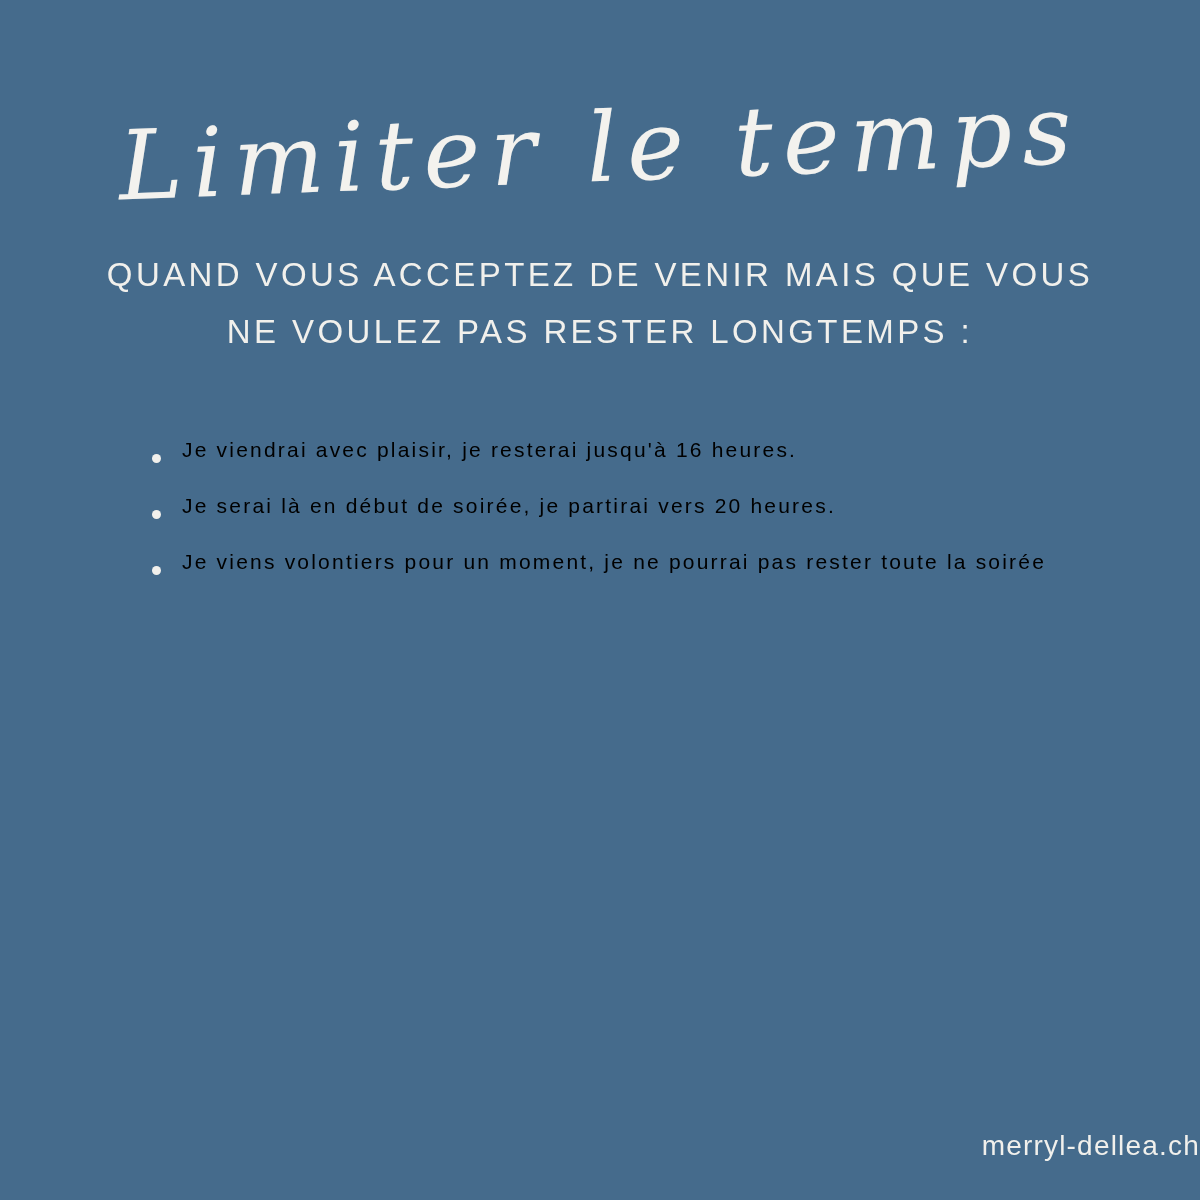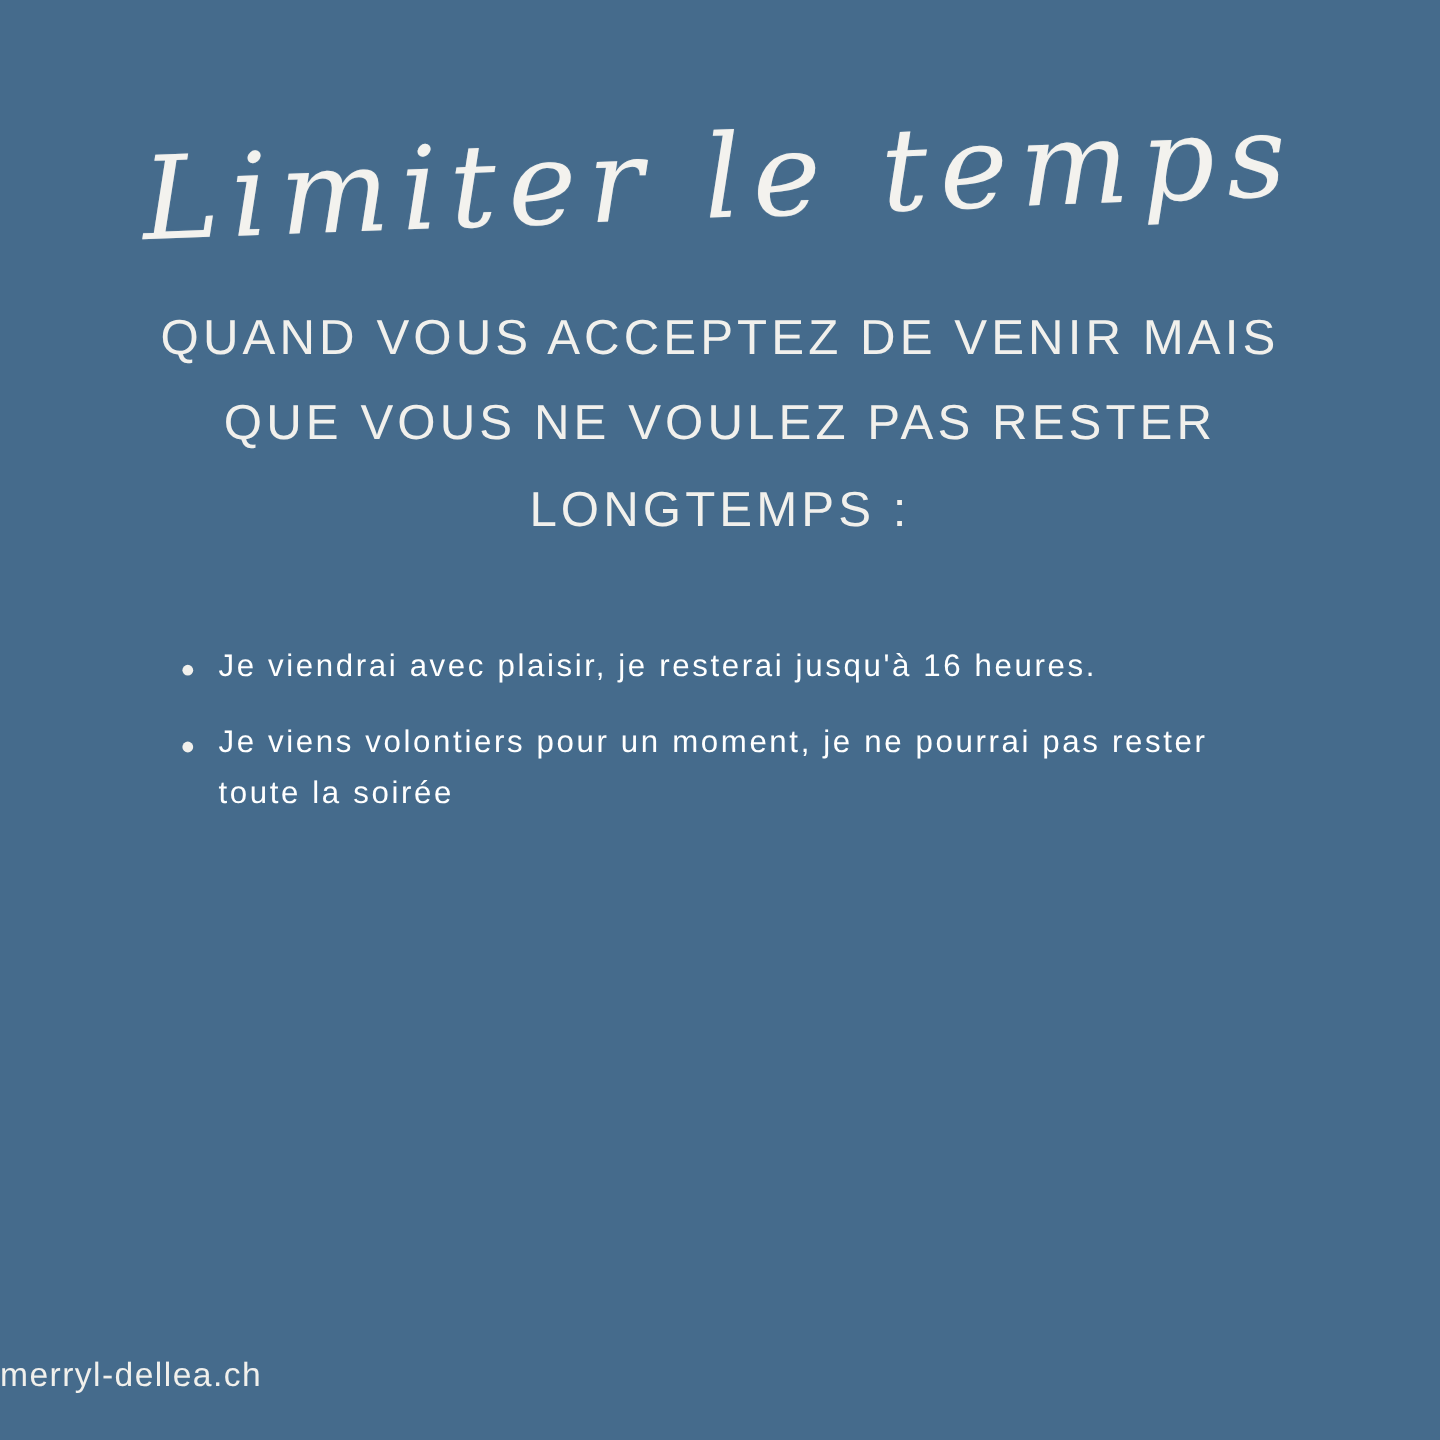--- a/index.html
+++ b/index.html
@@ -34,60 +34,60 @@
     line-height: 1.1;
     letter-spacing: 10px;
     color: #f3f2ee;
     transform: rotate(-2.2deg);
     text-shadow: 0 0 1px rgba(243,242,238,0.35);
   }
   .subtitle {
     margin-top: 44px;
     width: 1000px;
     text-align: center;
-    font-size: 41px;
+    font-size: 33px;
     line-height: 1.75;
     letter-spacing: 3.4px;
     color: #f1f0ec;
     font-weight: 400;
     text-transform: uppercase;
   }
   .bullets {
     margin-top: 72px;
     width: 920px;
     list-style: none;
     padding: 0;
     display: flex;
     flex-direction: column;
     gap: 22px;
   }
   .bullet {
     position: relative;
     padding-left: 42px;
-    font-size: 26px;
+    font-size: 21px;
     line-height: 1.62;
     letter-spacing: 2.2px;
-    color: #ffffff;
+    color: #000000;
     font-weight: 400;
   }
   .bullet .dot {
     position: absolute;
     left: 12px;
     top: 21px;
     width: 9px;
     height: 9px;
     border-radius: 50%;
     background: #f1f0ec;
   }
   .footer {
     position: absolute;
     left: 0;
     right: 0;
     bottom: 38px;
-    text-align: left;
+    text-align: right;
     font-size: 28px;
     letter-spacing: 1.2px;
     color: #f1f0ec;
   }
 </style>
 </head>
 <body>
 
 <div class="card">
 
@@ -95,19 +95,23 @@
 
   <div class="subtitle">QUAND VOUS ACCEPTEZ DE VENIR MAIS QUE VOUS NE VOULEZ PAS RESTER LONGTEMPS :</div>
 
   <ul class="bullets">
     <li class="bullet">
       <span class="dot"></span>
       <span>Je viendrai avec plaisir, je resterai jusqu'à 16 heures.</span>
     </li>
     <li class="bullet">
       <span class="dot"></span>
+      <span>Je serai là en début de soirée, je partirai vers 20 heures.</span>
+    </li>
+    <li class="bullet">
+      <span class="dot"></span>
       <span>Je viens volontiers pour un moment, je ne pourrai pas rester toute la soirée</span>
     </li>
   </ul>
 
   <div class="footer">merryl-dellea.ch</div>
 
 </div>
 
 </body></html>

